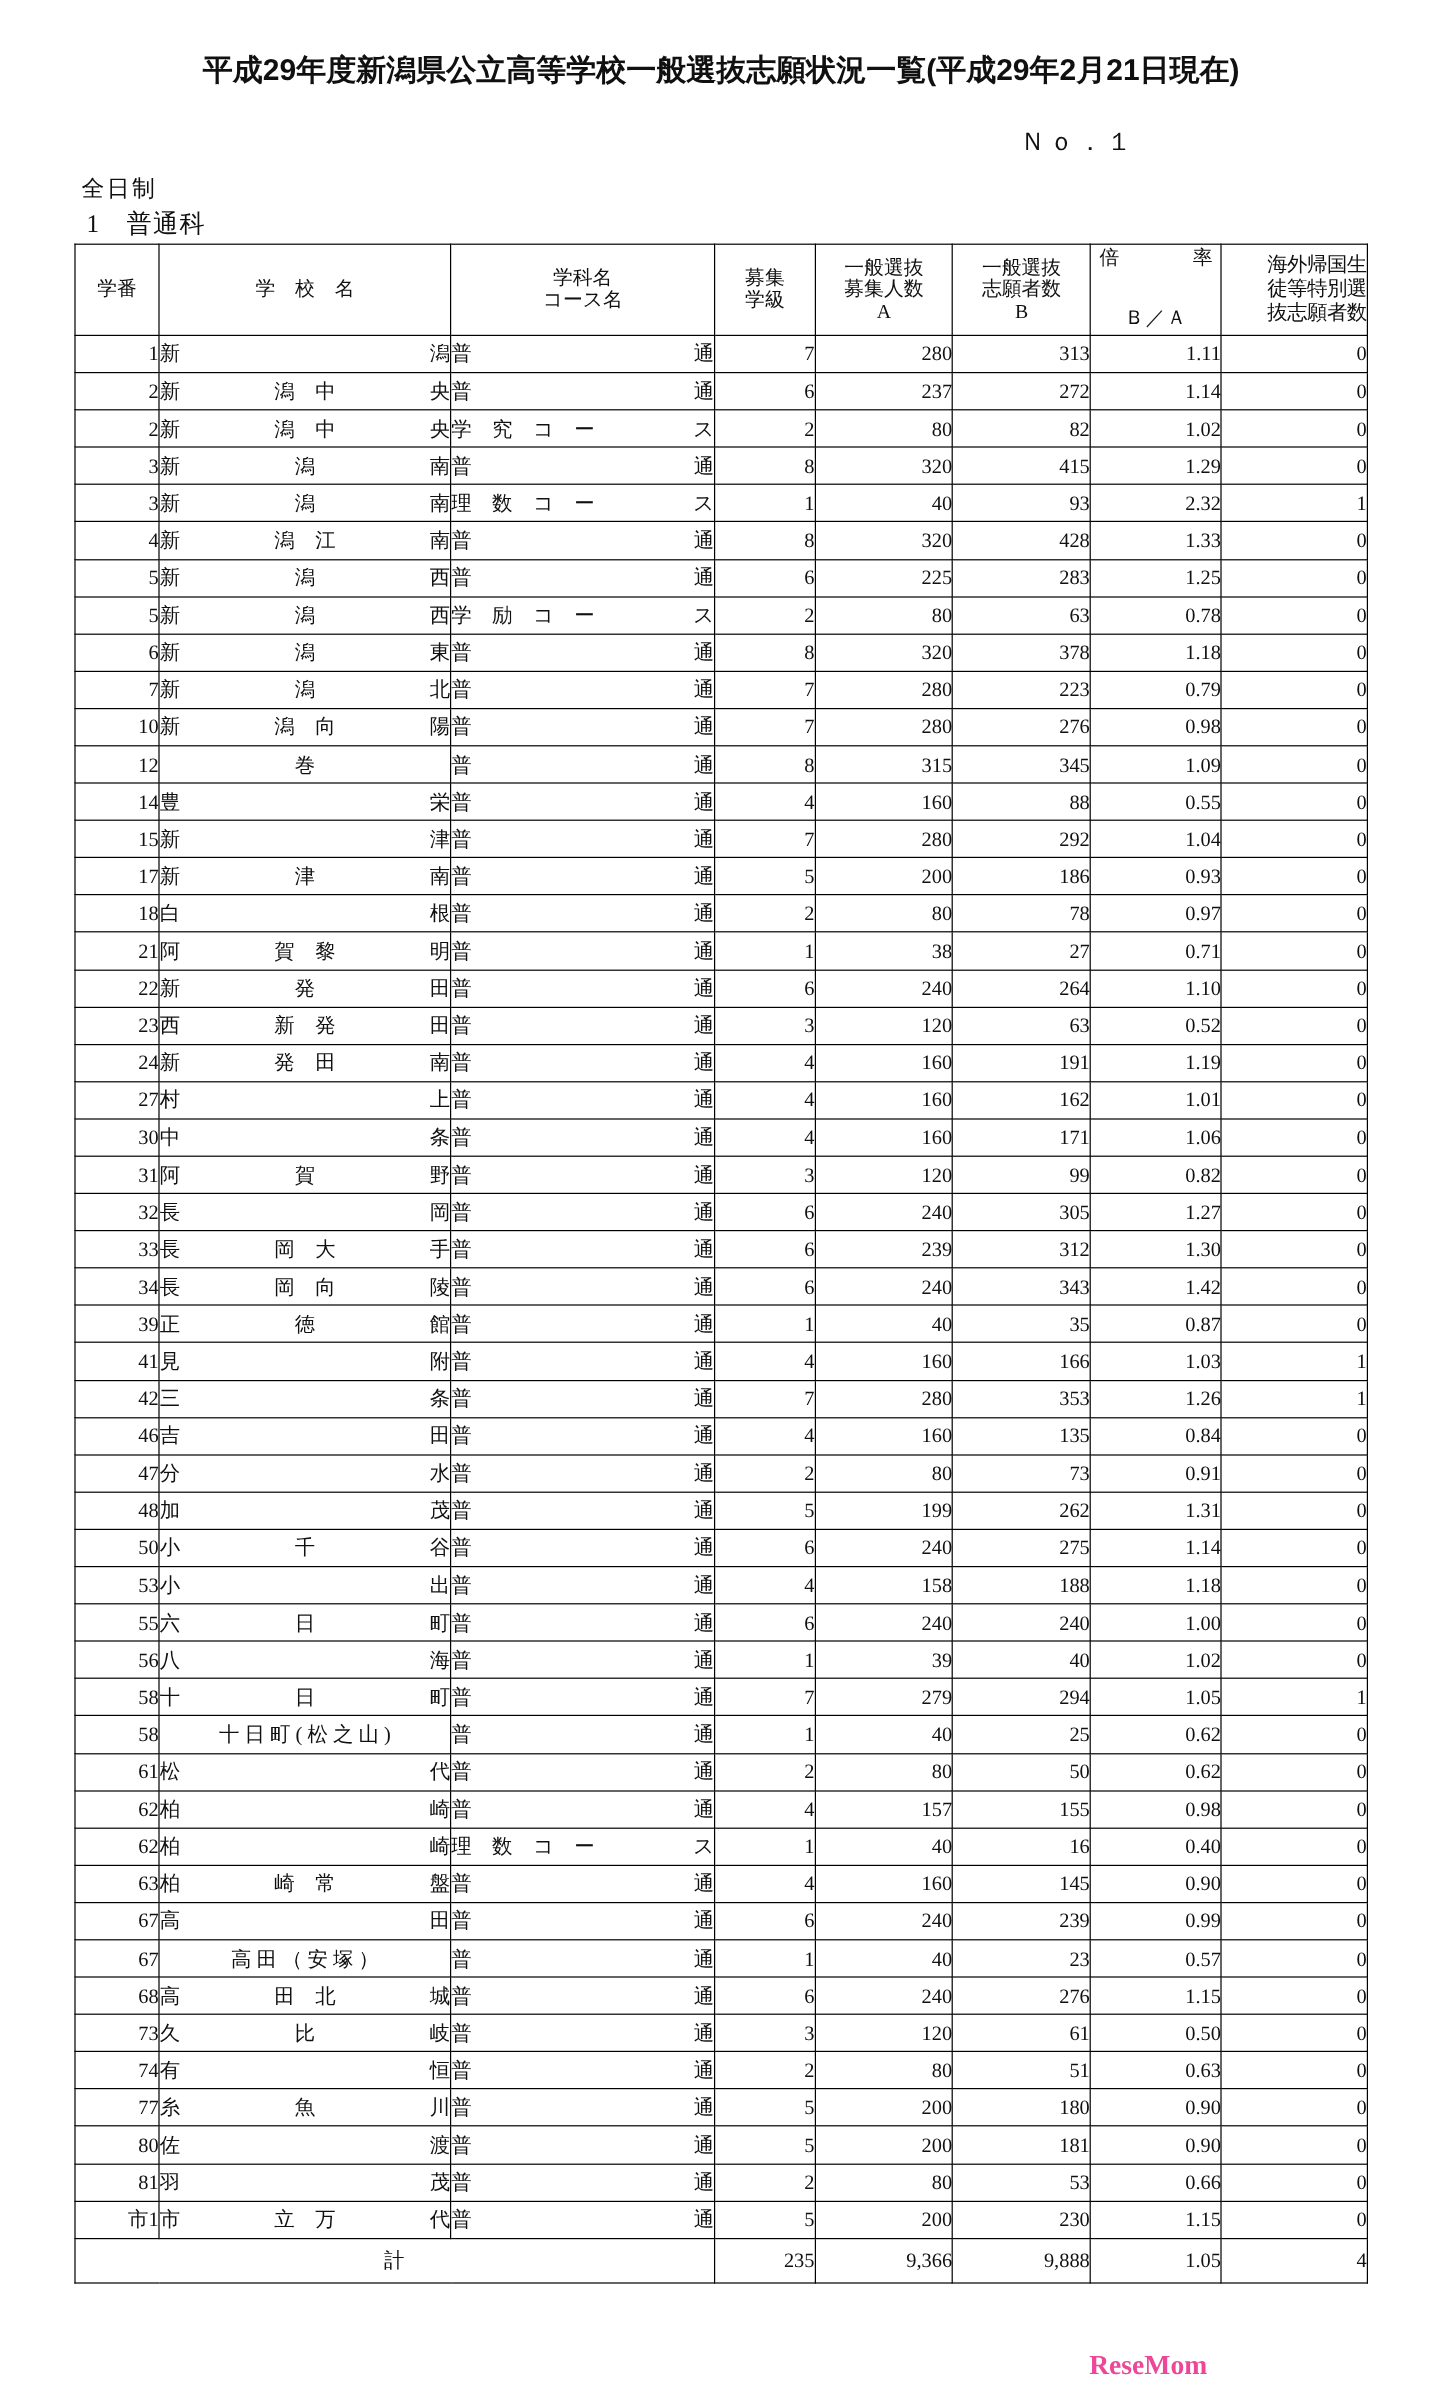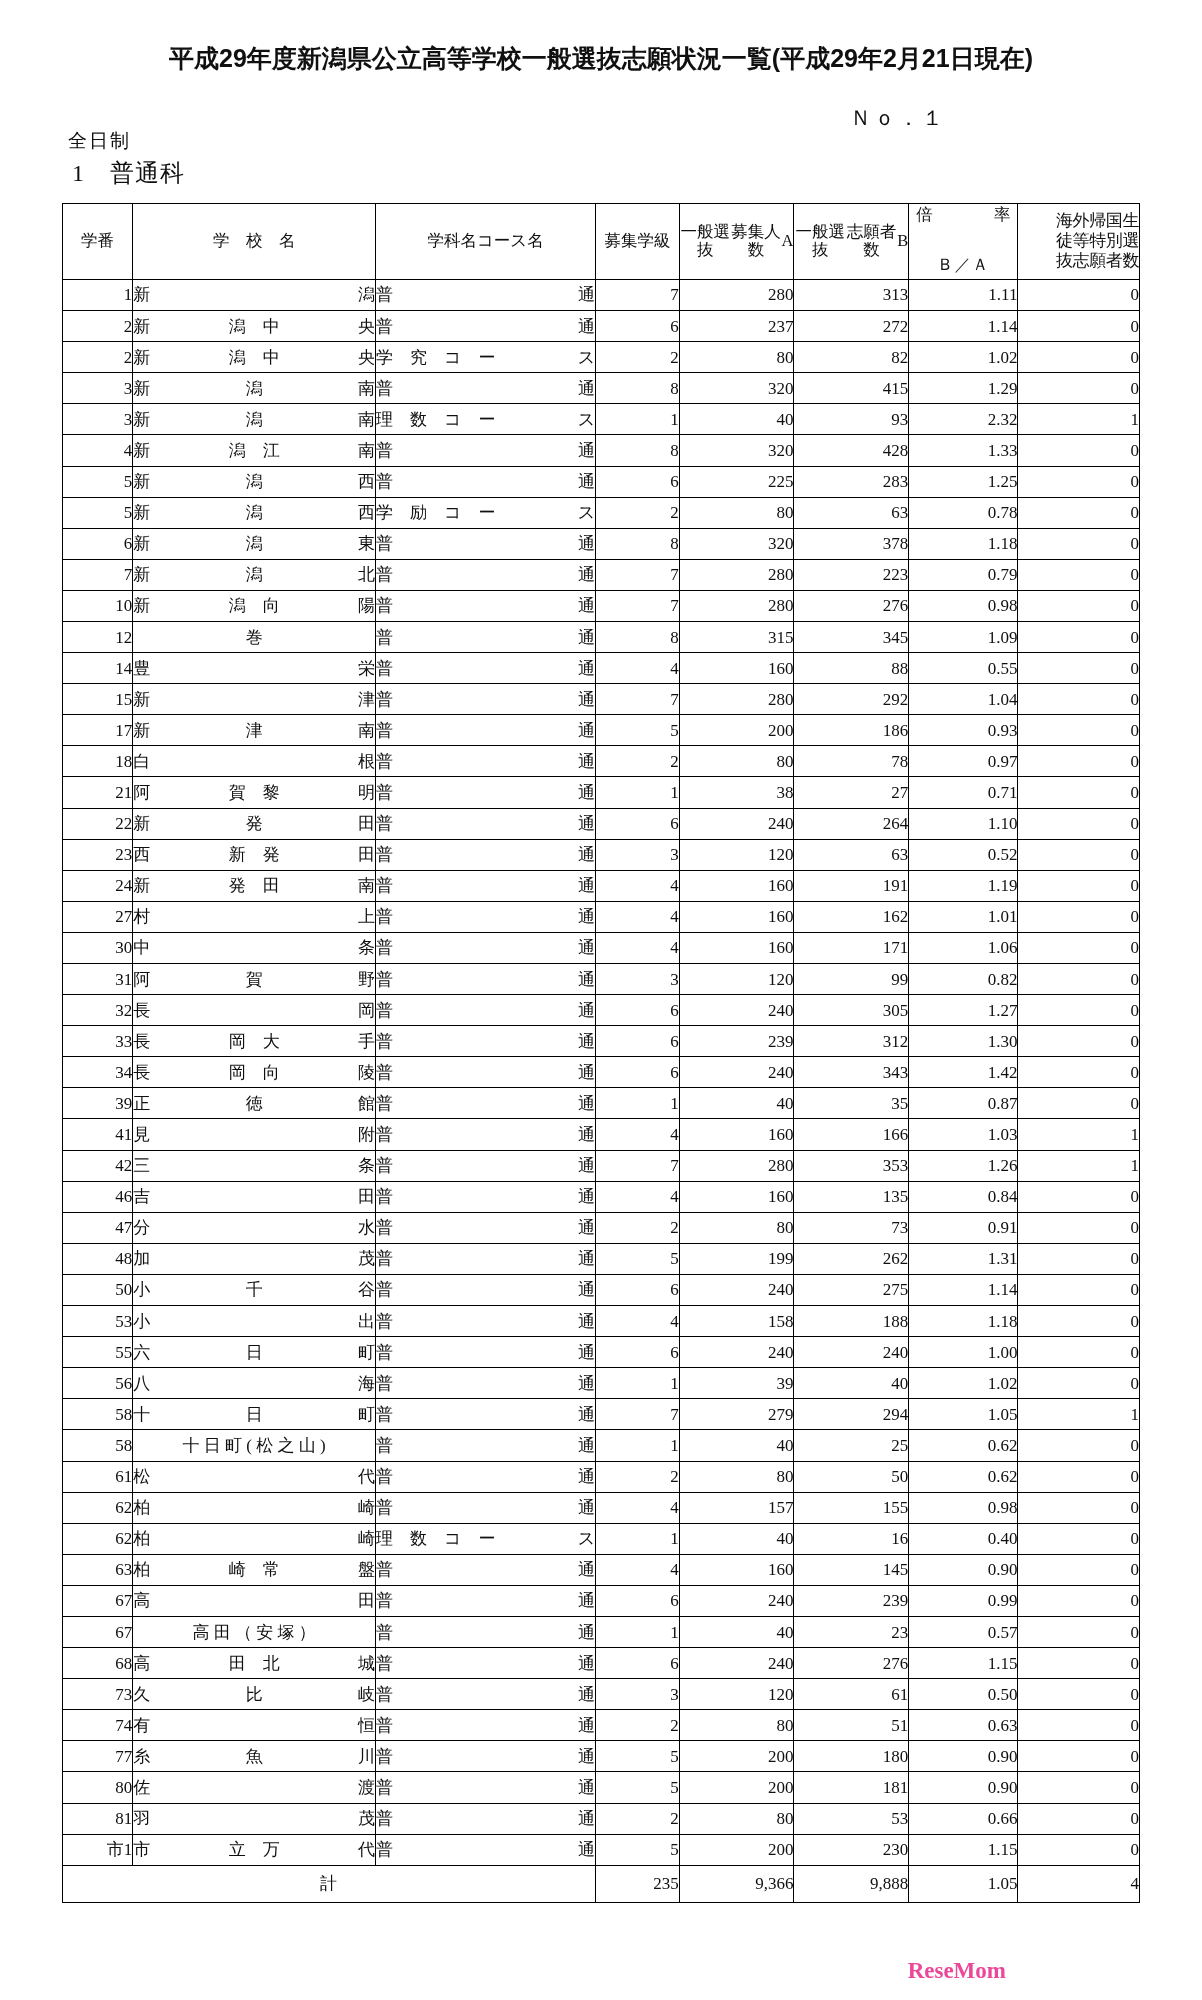--- a/index.html
+++ b/index.html
@@ -21,28 +21,28 @@
     letter-spacing:0px;
     font-family:"Liberation Sans","DejaVu Sans",sans-serif;
   }
   .page-no{
     position:absolute;top:104px;right:88px;
     font-size:21px;
     letter-spacing:3px;
     font-family:"Liberation Serif","DejaVu Serif",serif;
   }
   .mode-label{
-    position:absolute;top:128px;left:68px;
+    position:absolute;top:144px;left:68px;
     font-size:19px;
     letter-spacing:2px;
     text-align:center;
   }
   .section-label{
-    position:absolute;top:157px;left:72px;
-    font-size:24px;
+    position:absolute;top:172px;left:72px;
+    font-size:21px;
     letter-spacing:1px;
   }
 
   table.grid{
     position:absolute;
     top:203px;left:62px;
     width:1078px;
     border-collapse:collapse;
     table-layout:fixed;
     font-size:17px;
@@ -52,21 +52,21 @@
     padding:0;
     font-weight:normal;
     vertical-align:middle;
     line-height:1.12;
   }
   table.grid thead td{
     text-align:center;
     font-size:16.5px;
     height:70px;
   }
-  .hdr-stack{display:flex;flex-direction:row;align-items:center;justify-content:center;}
+  .hdr-stack{display:flex;flex-direction:column;align-items:center;justify-content:center;}
   .hdr-ratio{
     display:flex;flex-direction:column;height:100%;justify-content:space-between;
     padding:2px 0 4px 0;box-sizing:border-box;
   }
   .hdr-ratio .top{display:flex;justify-content:space-between;padding:0 7px;font-size:16.5px;}
   .hdr-ratio .bot{text-align:center;font-size:16.5px;letter-spacing:1px;margin-top:32px;}
   .hdr-overseas{font-size:17px;line-height:1.18;text-align:right;letter-spacing:-0.4px;}
 
   
   col.c-no{width:52px;}

